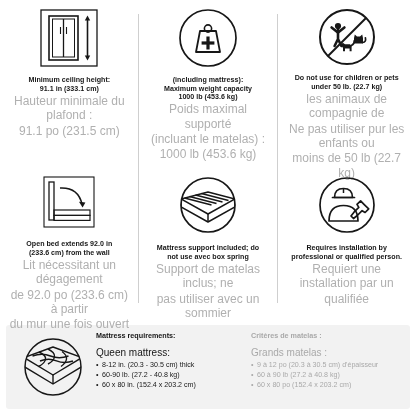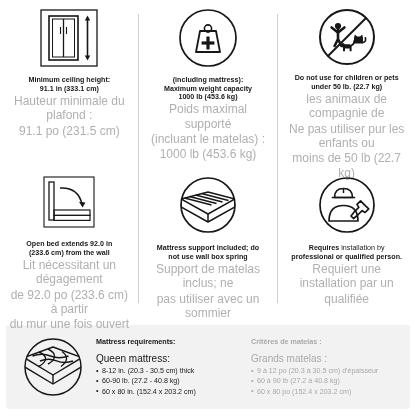--- a/index.html
+++ b/index.html
@@ -68,31 +68,30 @@
     color: #171717;
     letter-spacing: 0.02px;
   }
   .fr {
     font-size: 12px;
     font-weight: normal;
     color: #b0b0b0;
     margin-top: 0.5px;
   }
   .en .light {
-    font-weight: normal;
+    font-weight: bold;
   }
 
   
   .panel {
     margin: 0 6px 6px 6px;
     background: #f2f2f2;
     border-radius: 3px;
     height: 84px;
     display: flex;
-    align-items: center;
     box-sizing: border-box;
     padding: 6px 10px;
   }
   .panel-icon {
     width: 74px;
     flex: 0 0 74px;
     display: flex;
     align-items: center;
     justify-content: center;
   }
@@ -252,21 +251,21 @@
             <path d="M31 40 L31 48"></path>
             <path d="M24.5 19.6 L51.5 26.6"></path>
             <path d="M18.5 21.1 L45.5 28.1"></path>
             <path d="M12.5 22.6 L39.5 29.6"></path>
             <path d="M7.5 23.9 L34.5 30.9"></path>
           </g>
         </svg>
       </div>
       <div class="txt">
         <div class="en">Mattress support included; do</div>
-        <div class="en">not use wall box spring</div>
+        <div class="en">not use avec box spring</div>
         <div class="fr">Support de matelas inclus; ne</div>
         <div class="fr">pas utiliser avec un sommier</div>
       </div>
     </div>
 
     <div class="cell row2">
       <div class="icon-wrap tall">
         <svg width="62" height="62" viewBox="0 0 62 62">
           <circle cx="31" cy="31" r="27" fill="none" stroke="#171717" stroke-width="1.7"></circle>
           <path d="M18.5 23.5 Q18.5 14.5 27.5 14.5 Q36.5 14.5 36.5 23.5 Z" fill="none" stroke="#171717" stroke-width="1.7" stroke-linejoin="round"></path>

